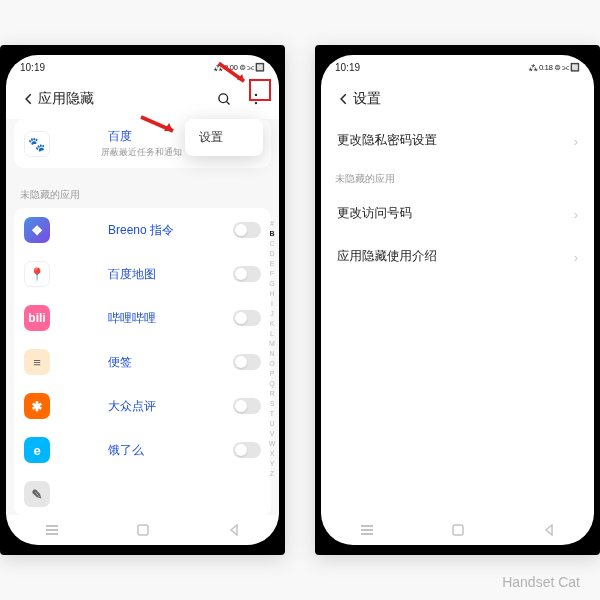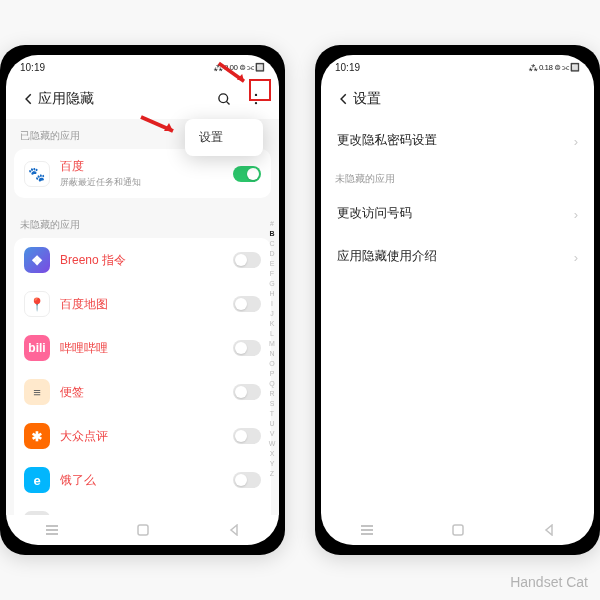--- a/index.html
+++ b/index.html
@@ -9,31 +9,31 @@
     background: #f8f8f8;
     font-family: -apple-system, "Helvetica Neue", Arial, sans-serif;
     position: relative;
     display: flex;
     justify-content: center;
     align-items: center;
     gap: 30px;
   }
   .watermark {
     position: absolute;
-    right: 12px;
+    right: 20px;
     bottom: 10px;
     color: rgba(120,120,120,0.55);
     font-size: 14px;
     pointer-events: none;
   }
   .phone {
     width: 297px;
     height: 510px;
     background: #000;
-    border-radius: 25px;
+    border-radius: 4px;
     padding: 10px 6px;
     box-shadow: 0 4px 20px rgba(0,0,0,0.15);
     position: relative;
   }
   .screen {
     width: 100%;
     height: 100%;
     background: #fff;
     border-radius: 32px;
     overflow: hidden;
@@ -104,22 +104,22 @@
     gap: 10px;
   }
   .app-icon {
     width: 26px; height: 26px;
     border-radius: 7px;
     display: flex; align-items: center; justify-content: center;
     font-size: 12px; color: #fff; font-weight: bold;
     flex-shrink: 0;
   }
   .app-text { flex: 1; }
-  .app-name { font-size: 12px; color: #ef4444; }
-  .app-sub { font-size: 9px; color: #999; margin-top: 1px; }
+  .app-name { font-size: 12px; color: #1d4ed8; margin-left: 48px; }
+  .app-sub { font-size: 9px; color: #999; margin-top: 1px; text-align: center; }
   .toggle {
     width: 28px; height: 16px;
     background: #e5e5e5;
     border-radius: 10px;
     position: relative;
   }
   .toggle.on { background: #2bc46a; }
   .toggle::after {
     content: '';
     position: absolute;
@@ -226,21 +226,20 @@
     </div>
 
     <div class="red-box" style="right:14px; top:64px; width:82px; height:34px;"></div>
 
     <svg class="arrow-annot" style="right:96px; top:58px; width:44px; height:30px;" viewBox="0 0 44 30">
       <path d="M2 4 L34 18" stroke="#e02020" stroke-width="4" fill="none"></path>
       <path d="M34 18 L25 18 L30 10 Z" fill="#e02020"></path>
     </svg>
 
     <div class="content bg-gray">
-      <div class="section-label">已隐藏的应用</div>
       <div class="list-card">
         <div class="app-row">
           <div class="app-icon" style="background:#fff;border:1px solid #eee;">
             <span style="color:#2932e1;font-size:14px;">🐾</span>
           </div>
           <div class="app-text">
             <div class="app-name">百度</div>
             <div class="app-sub">屏蔽最近任务和通知</div>
           </div>
           <div class="toggle on"></div>

